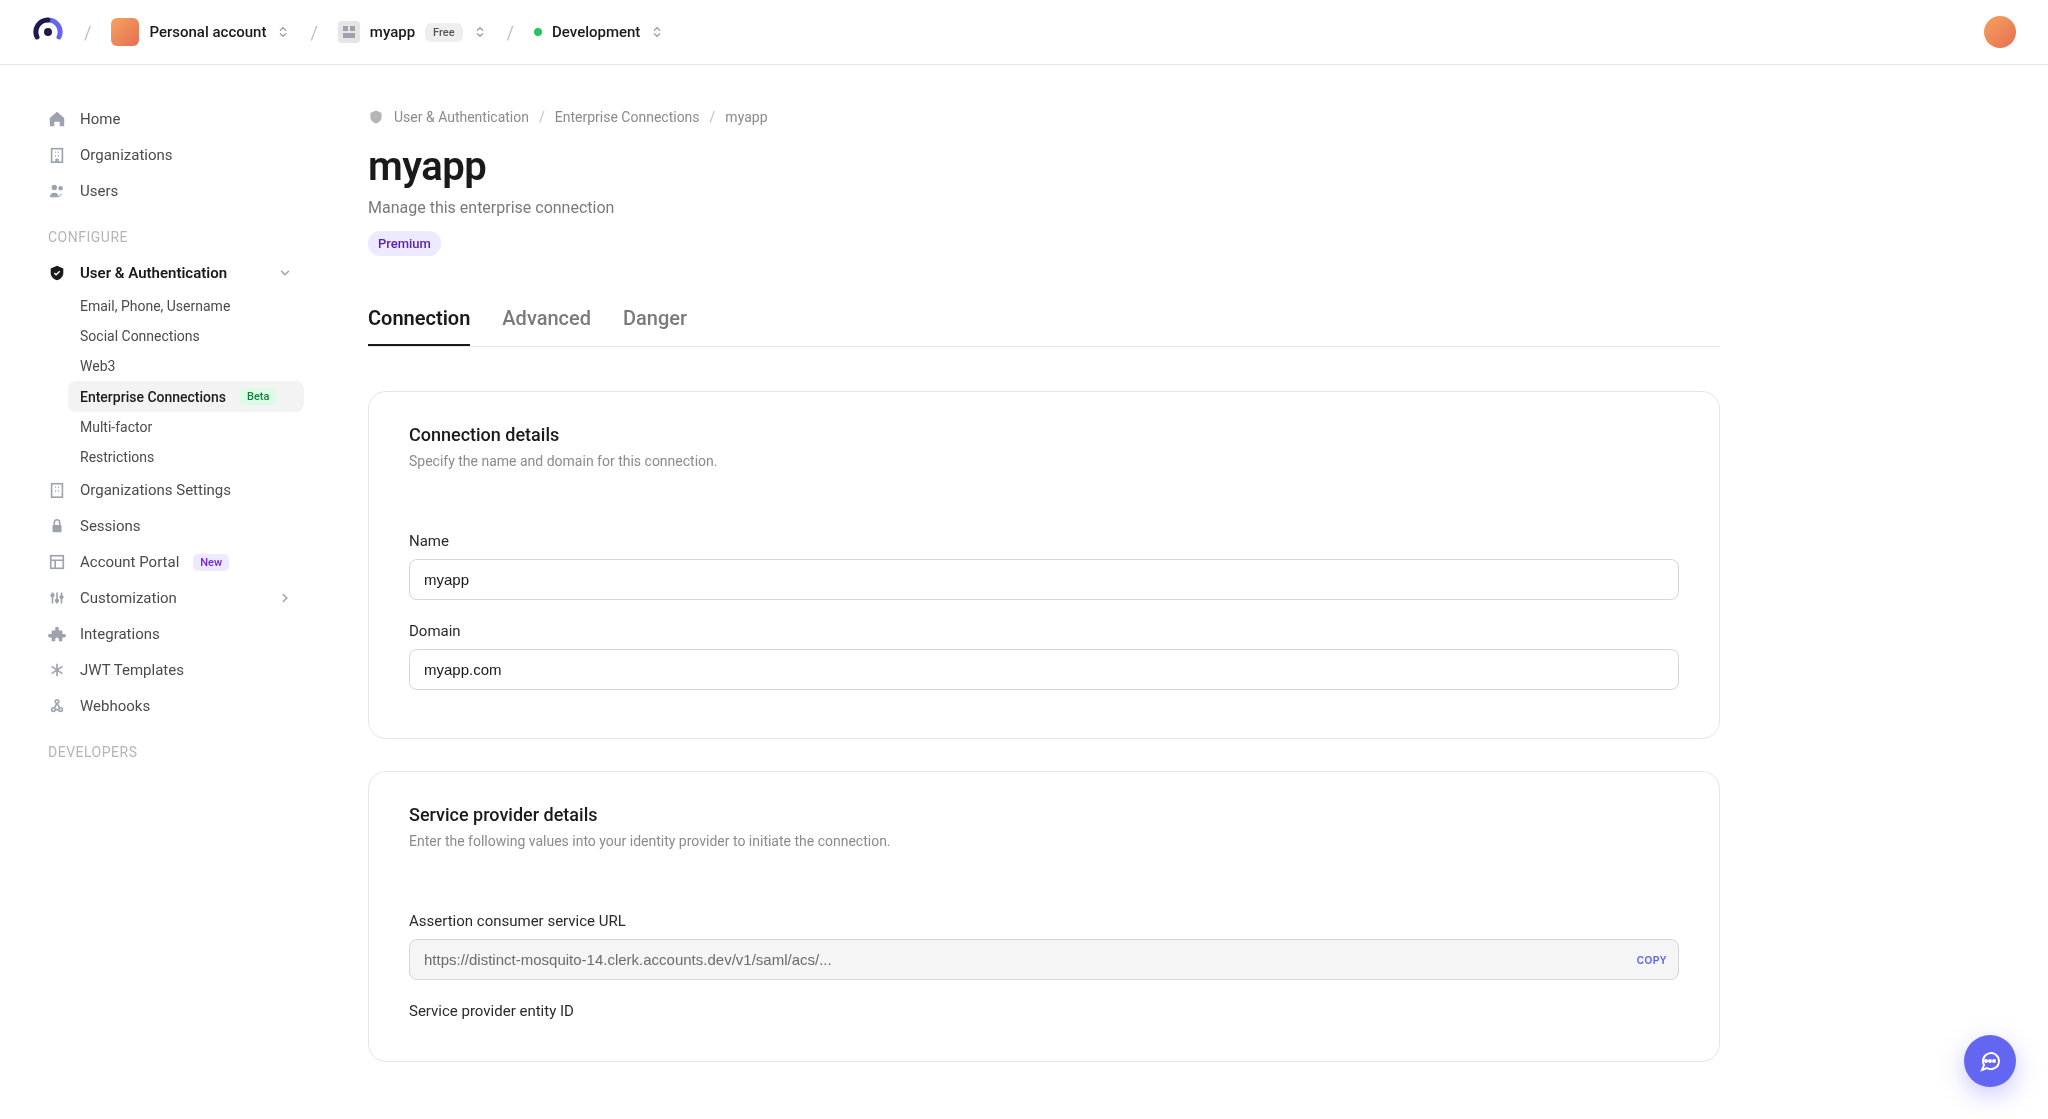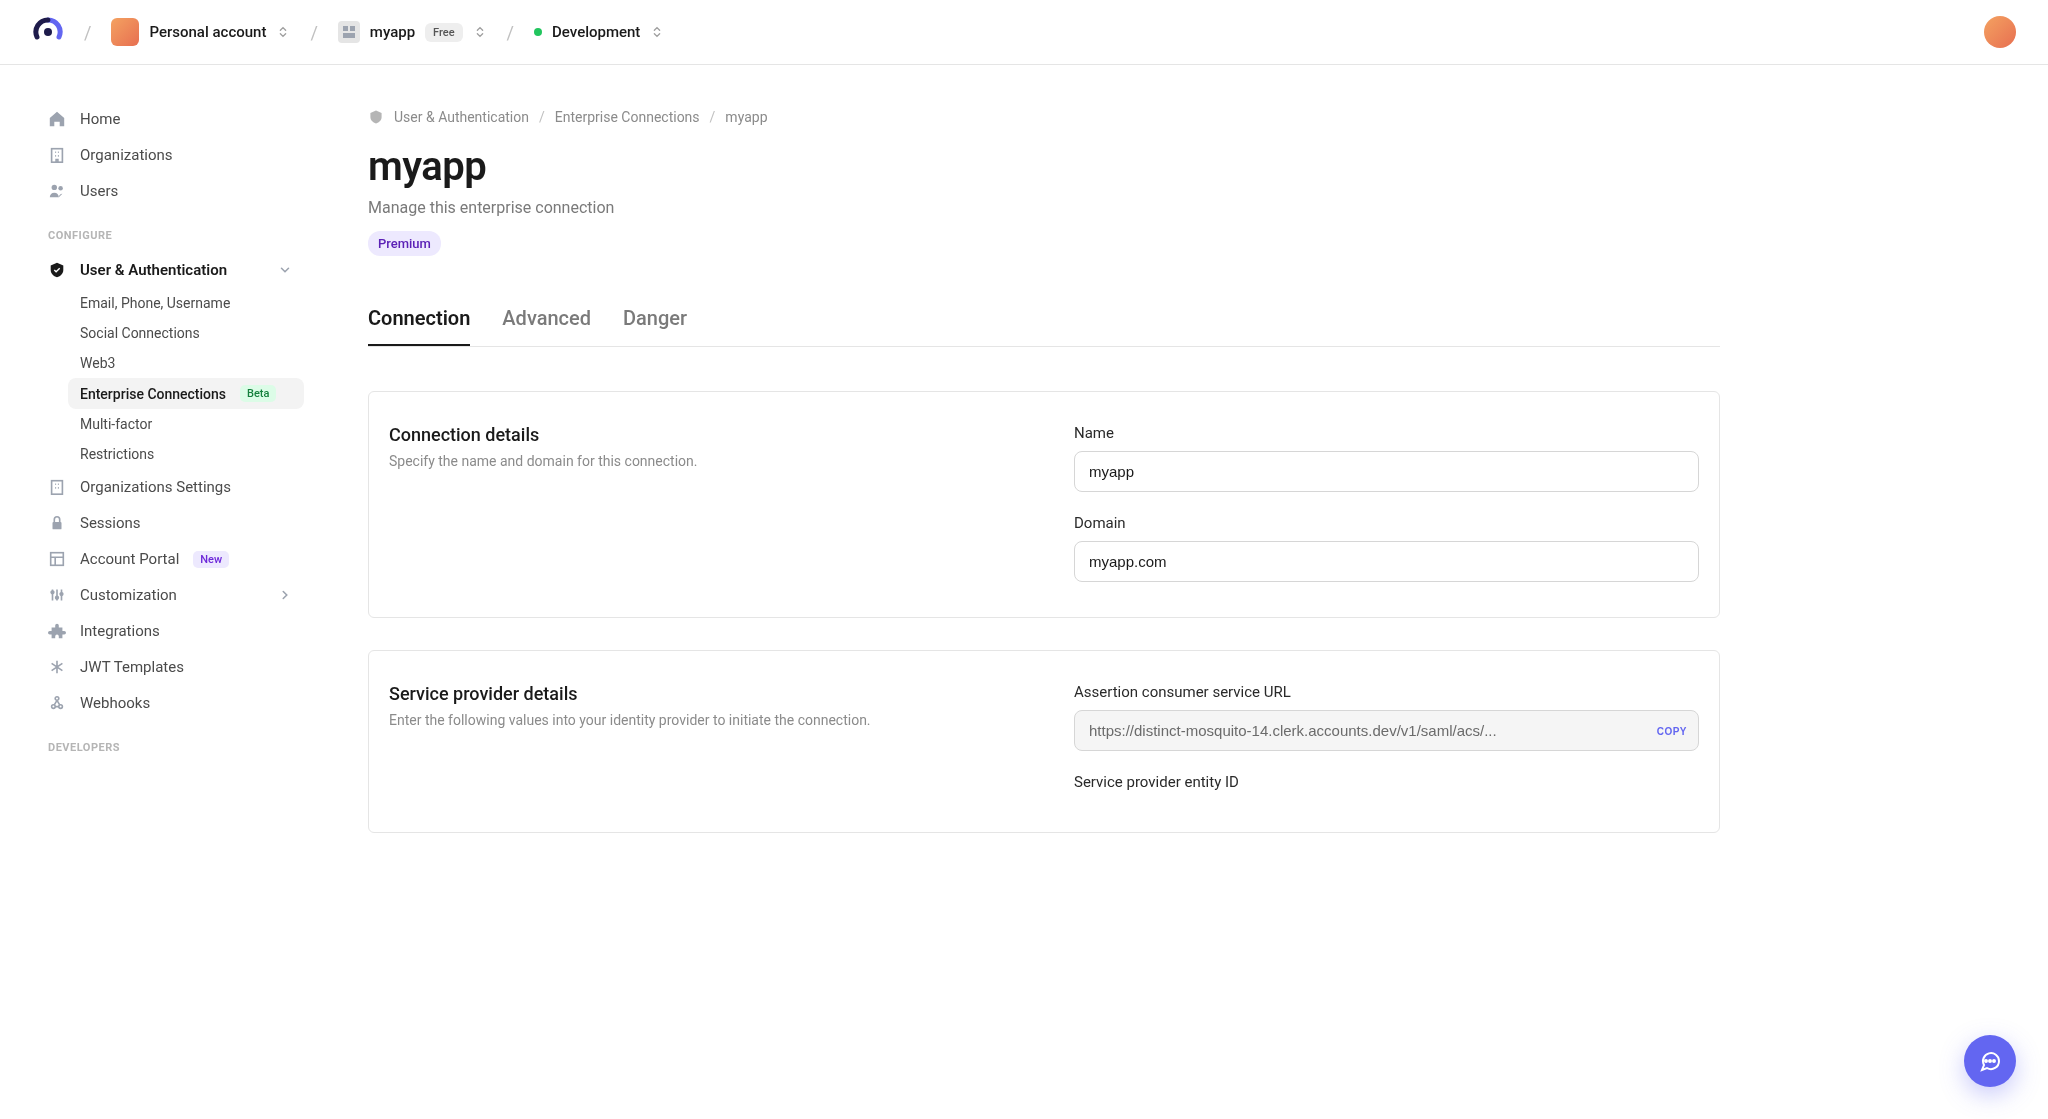--- a/index.html
+++ b/index.html
@@ -23,42 +23,42 @@
 .layout { display: flex; }
 .sidebar { width: 320px; padding: 36px 16px 36px 36px; flex-shrink: 0; }
 .main { flex: 1; padding: 44px 60px 80px 48px; max-width: 1460px; }
 
 
 .nav-item { display: flex; align-items: center; gap: 14px; padding: 9px 12px; color: #4b4b4b; font-size: 15px; cursor: pointer; border-radius: 8px; }
 .nav-item .icon { width: 18px; height: 18px; color: #9ca3af; display:flex;align-items:center;justify-content:center; flex-shrink:0; }
 .nav-item.active { background: #f3f3f3; font-weight: 500; color: #1a1a1a; }
 .nav-item.expanded { font-weight: 600; color: #1a1a1a; }
 .nav-item.expanded .icon { color: #1a1a1a; }
-.nav-section-title { font-size: 11px; letter-spacing: 0.5px; color: #b5b5b5; font-weight: 700; padding: 20px 12px 10px; text-transform: uppercase; }
+.nav-section-title { font-size: 14px; letter-spacing: 0.5px; color: #b5b5b5; font-weight: 400; padding: 20px 12px 10px; text-transform: uppercase; }
 .nav-sub { padding-left: 32px; }
 .nav-sub .nav-item { font-size: 14px; padding: 7px 12px; }
 .nav-sub .nav-item.active { color: #1a1a1a; font-weight: 500; }
 .badge-sm { font-size: 11px; padding: 2px 7px; border-radius: 5px; font-weight: 500; }
 .badge-beta { background: #dcfce7; color: #15803d; }
 .badge-new { background: #ede9fe; color: #6d28d9; }
 .chev { margin-left: auto; color: #9ca3af; }
 
 
 .bc { display: flex; align-items: center; gap: 10px; font-size: 14px; color: #8b8b8b; margin-bottom: 18px; }
 .bc .shield { color: #b5b5b5; }
 .bc-sep { color: #c0c0c0; }
 .page-title { font-size: 40px; font-weight: 600; margin-bottom: 8px; letter-spacing: -0.5px; }
 .page-sub { color: #7a7a7a; font-size: 16px; margin-bottom: 14px; }
 .badge-premium { display: inline-block; background: #ede9fe; color: #5b21b6; font-size: 13px; padding: 5px 10px; border-radius: 12px; font-weight: 500; }
 
 .tabs { display: flex; gap: 32px; border-bottom: 1px solid #e5e5e5; margin-top: 40px; margin-bottom: 44px; }
 .tab { padding: 10px 0 14px; font-size: 20px; color: #7a7a7a; cursor: pointer; border-bottom: 2px solid transparent; font-weight: 500; }
 .tab.active { color: #1a1a1a; border-bottom-color: #1a1a1a; font-weight: 600; }
 
-.card { border: 1px solid #e5e5e5; border-radius: 6px; padding: 32px 20px; display: flex; gap: 60px; margin-bottom: 32px; }
+.card { border: 1px solid #e5e5e5; border-radius: 18px; padding: 32px 40px; display: flex; gap: 60px; margin-bottom: 32px; flex-direction: column; }
 .card-left { flex: 1; min-width: 0; }
 .card-right { flex: 1; min-width: 0; }
 .card-title { font-size: 18px; font-weight: 500; color: #1a1a1a; margin-bottom: 6px; }
 .card-desc { font-size: 14px; color: #8b8b8b; line-height: 1.5; }
 
 .field { margin-bottom: 22px; }
 .field-label { font-size: 15px; color: #2a2a2a; margin-bottom: 9px; display: block; }
 .input { width: 100%; padding: 11px 14px; border: 1px solid #d6d6d6; border-radius: 8px; font-size: 15px; color: #1a1a1a; background: #fff; }
 .input.ro { background: #f5f5f5; color: #6b6b6b; padding-right: 70px; }
 .input-wrap { position: relative; }
@@ -281,21 +281,21 @@
     <div class="card">
       <div class="card-left">
         <div class="card-title">Connection details</div>
         <div class="card-desc">Specify the name and domain for this connection.</div>
       </div>
       <div class="card-right">
         <div class="field">
           <label class="field-label">Name</label>
           <input class="input" value="myapp" style="">
         </div>
-        <div class="field" style="margin-bottom:3px">
+        <div class="field" style="margin-bottom:16px">
           <label class="field-label">Domain</label>
           <input class="input" value="myapp.com" style="">
         </div>
       </div>
     </div>
 
     
     <div class="card">
       <div class="card-left">
         <div class="card-title">Service provider details</div>

